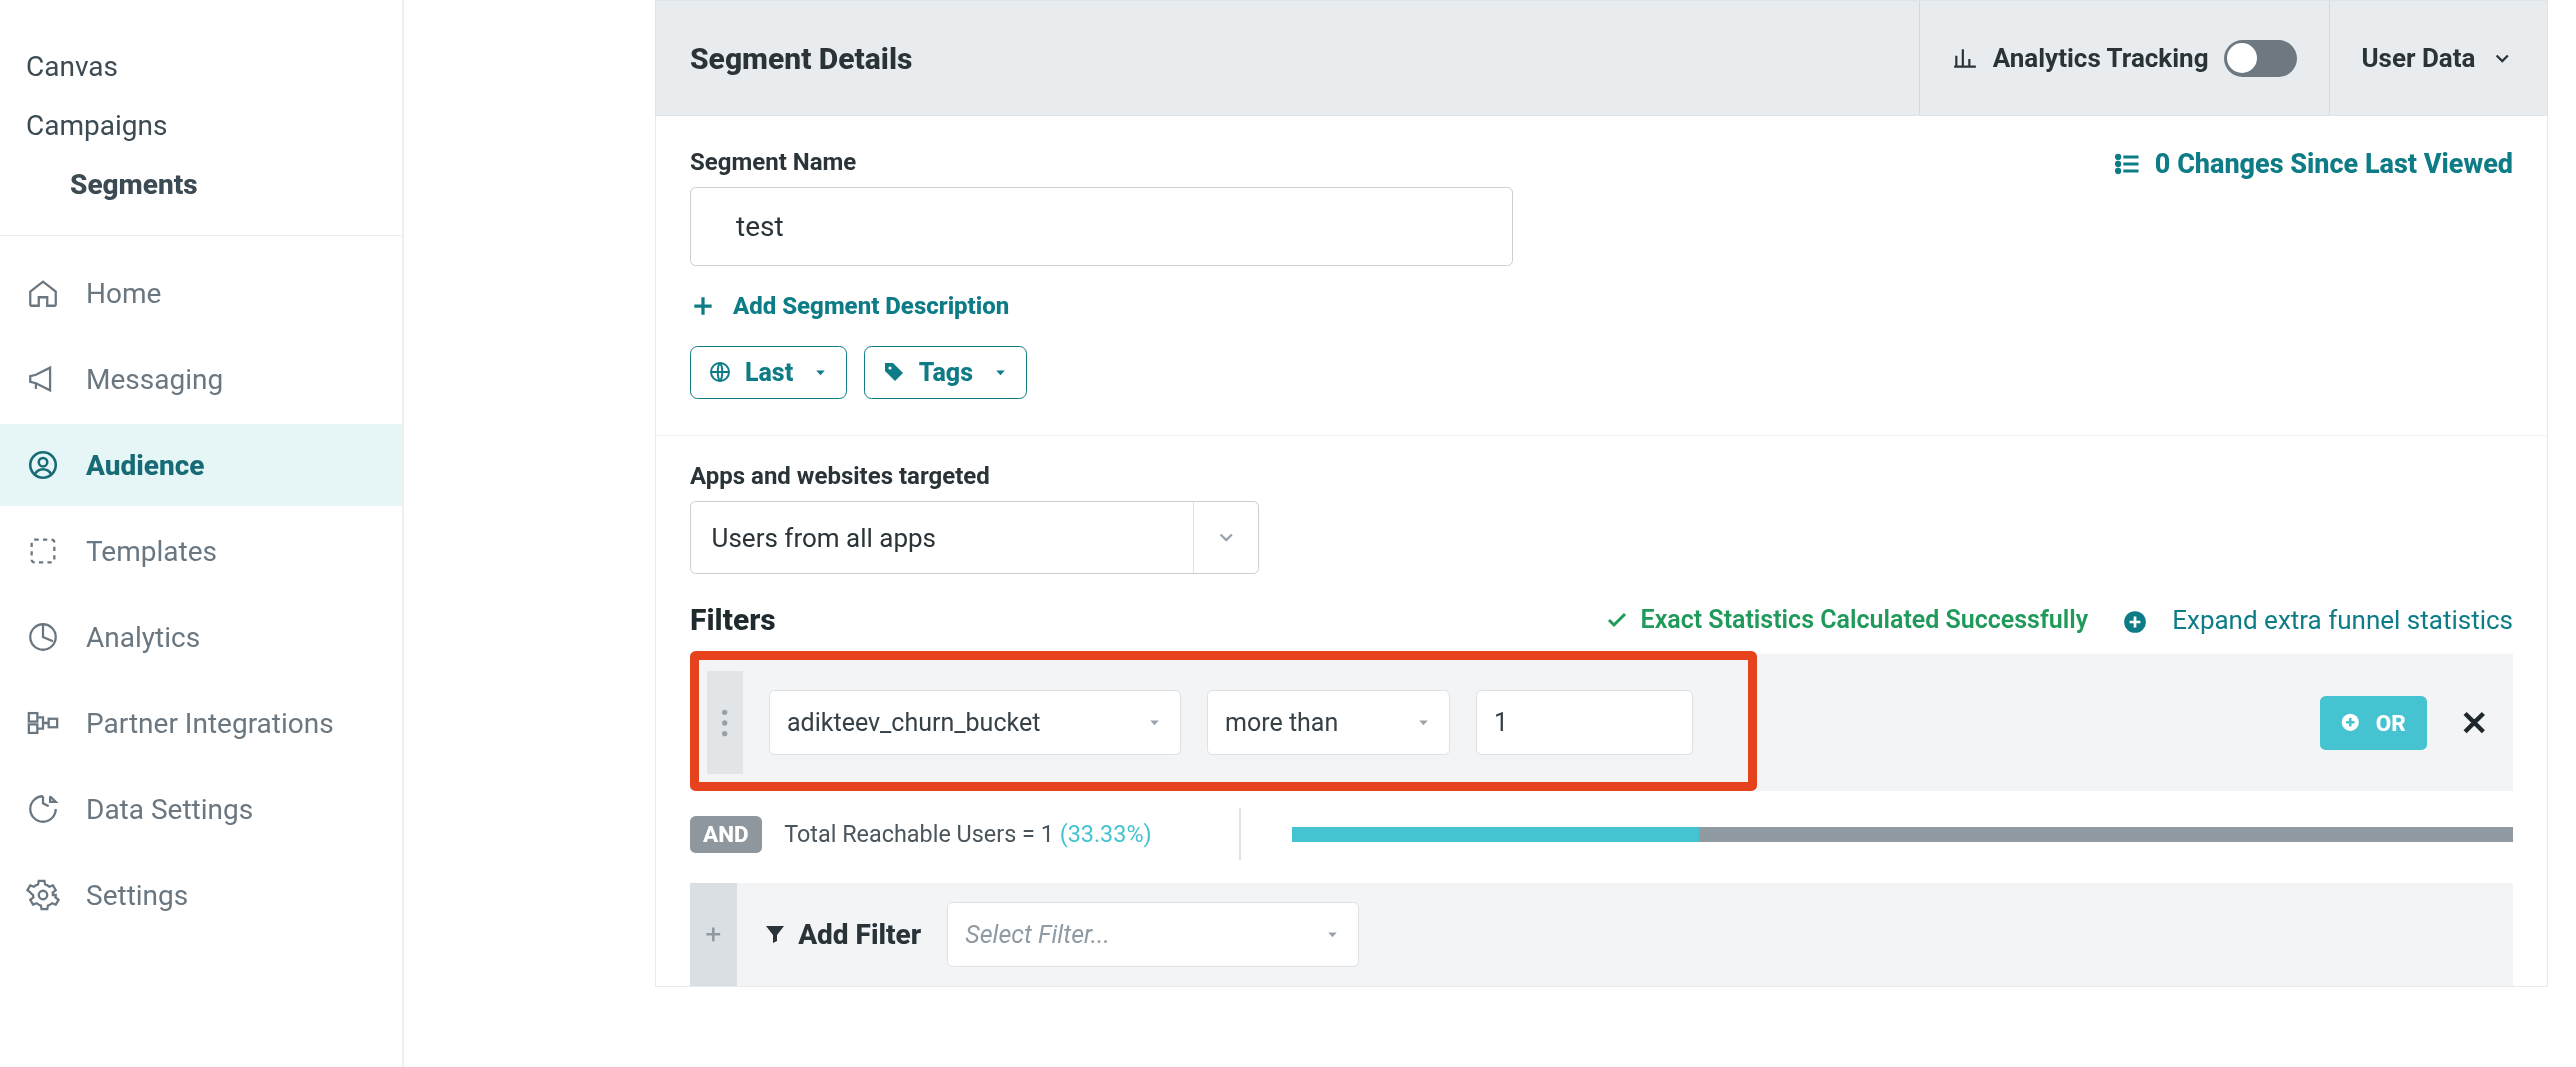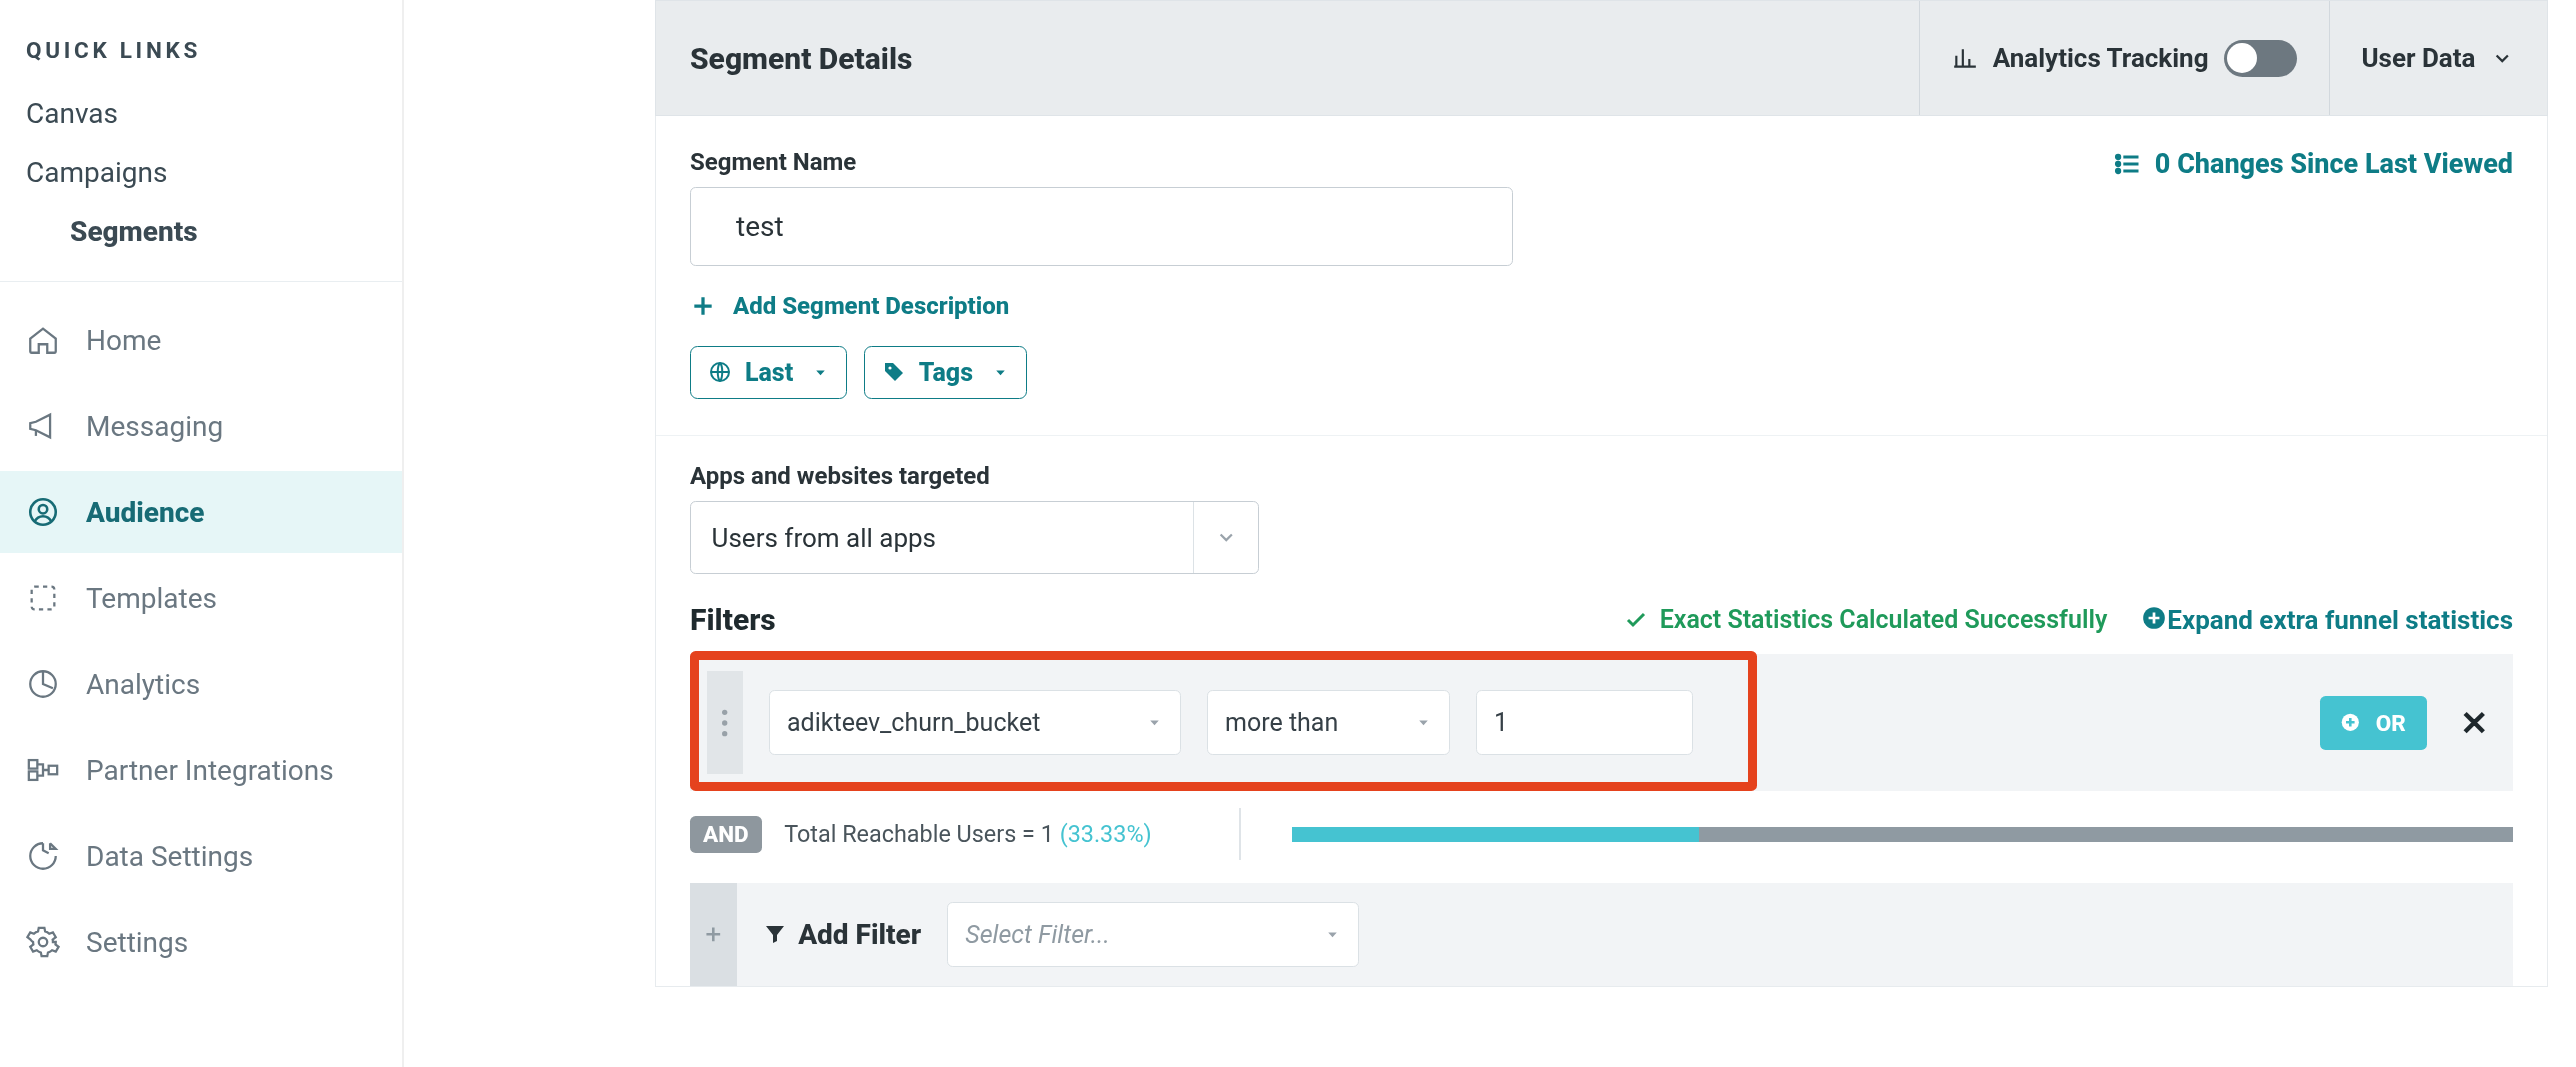--- a/index.html
+++ b/index.html
@@ -62,21 +62,21 @@
   .subdivider{height:0.9px;background:#eef2f4;margin:36px -34px 26px;}
 
   .apps-select{display:flex;align-items:center;border:1.9px solid #c7ced4;border-radius:5.6px;width:569px;height:73px;background:#fff;}
   .apps-select .val{flex:1;padding:0 20.6px;font-size:26px;color:#2a3338;}
   .apps-select .dd{width:65px;border-left:1.9px solid #dce2e6;display:flex;align-items:center;justify-content:center;color:#9aa3ab;height:100%;}
 
   .filters-head{display:flex;align-items:center;justify-content:space-between;margin-top:28px;}
   .filters-title{font-weight:800;font-size:30px;}
   .filters-links{display:flex;align-items:center;gap:34px;white-space:nowrap;}
   .stat-ok{color:var(--green);font-weight:600;font-size:25px;display:flex;align-items:center;gap:11.2px;}
-  .expand-link{color:var(--teal);font-weight:700;font-size:26px;display:flex;align-items:flex-start;gap:0;}
+  .expand-link{color:var(--teal);font-weight:400;font-size:26px;display:flex;align-items:flex-end;gap:24px;}
 
   .filter-block{margin-top:17px;background:var(--panel-bg);padding:17px;display:flex;align-items:center;gap:26px;position:relative;}
   .hl-box{position:absolute;left:0;top:-3.7px;width:1067px;height:140px;border:9.4px solid #e5421d;border-radius:5.6px;pointer-events:none;}
   .handle{width:36px;height:103px;background:#e1e5e8;display:flex;align-items:center;justify-content:center;color:#98a1a8;}
   .sel{height:65px;border:1.9px solid #dbe1e5;background:#fff;border-radius:5.6px;display:flex;align-items:center;padding:0 17px;font-size:25px;color:#364047;gap:17px;}
   .sel .caret{color:#9aa3ab;}
   .sel.attr{width:412px;justify-content:space-between;}
   .sel.op{width:243px;justify-content:space-between;}
   .sel.val{width:217px;}
   .or-btn{margin-left:auto;background:var(--teal-light);color:#fff;border:none;border-radius:5.6px;height:54px;padding:0 20.6px;font-weight:800;font-size:22.5px;display:flex;align-items:center;gap:15px;cursor:pointer;}
@@ -98,21 +98,20 @@
   .sel.filter-select{width:412px;justify-content:space-between;}
 
   svg{display:block;}
 </style>
 </head>
 <body>
 
 <div class="app">
 
   <aside class="sidebar">
-    <div class="quick-title">QUICK LINKS</div>
     <div class="quick-links">
       <div class="ql">Canvas</div>
       <div class="ql">Campaigns</div>
       <div class="ql active">Segments</div>
     </div>
     <div class="divider"></div>
     <nav class="nav">
       <div class="nav-item">
         <svg viewBox="0 0 24 24" fill="none" stroke="currentColor" stroke-width="1.6">
             <path d="M3 11l9-7 9 7v9a1 1 0 0 1-1 1h-5v-6H9v6H4a1 1 0 0 1-1-1z"></path>

